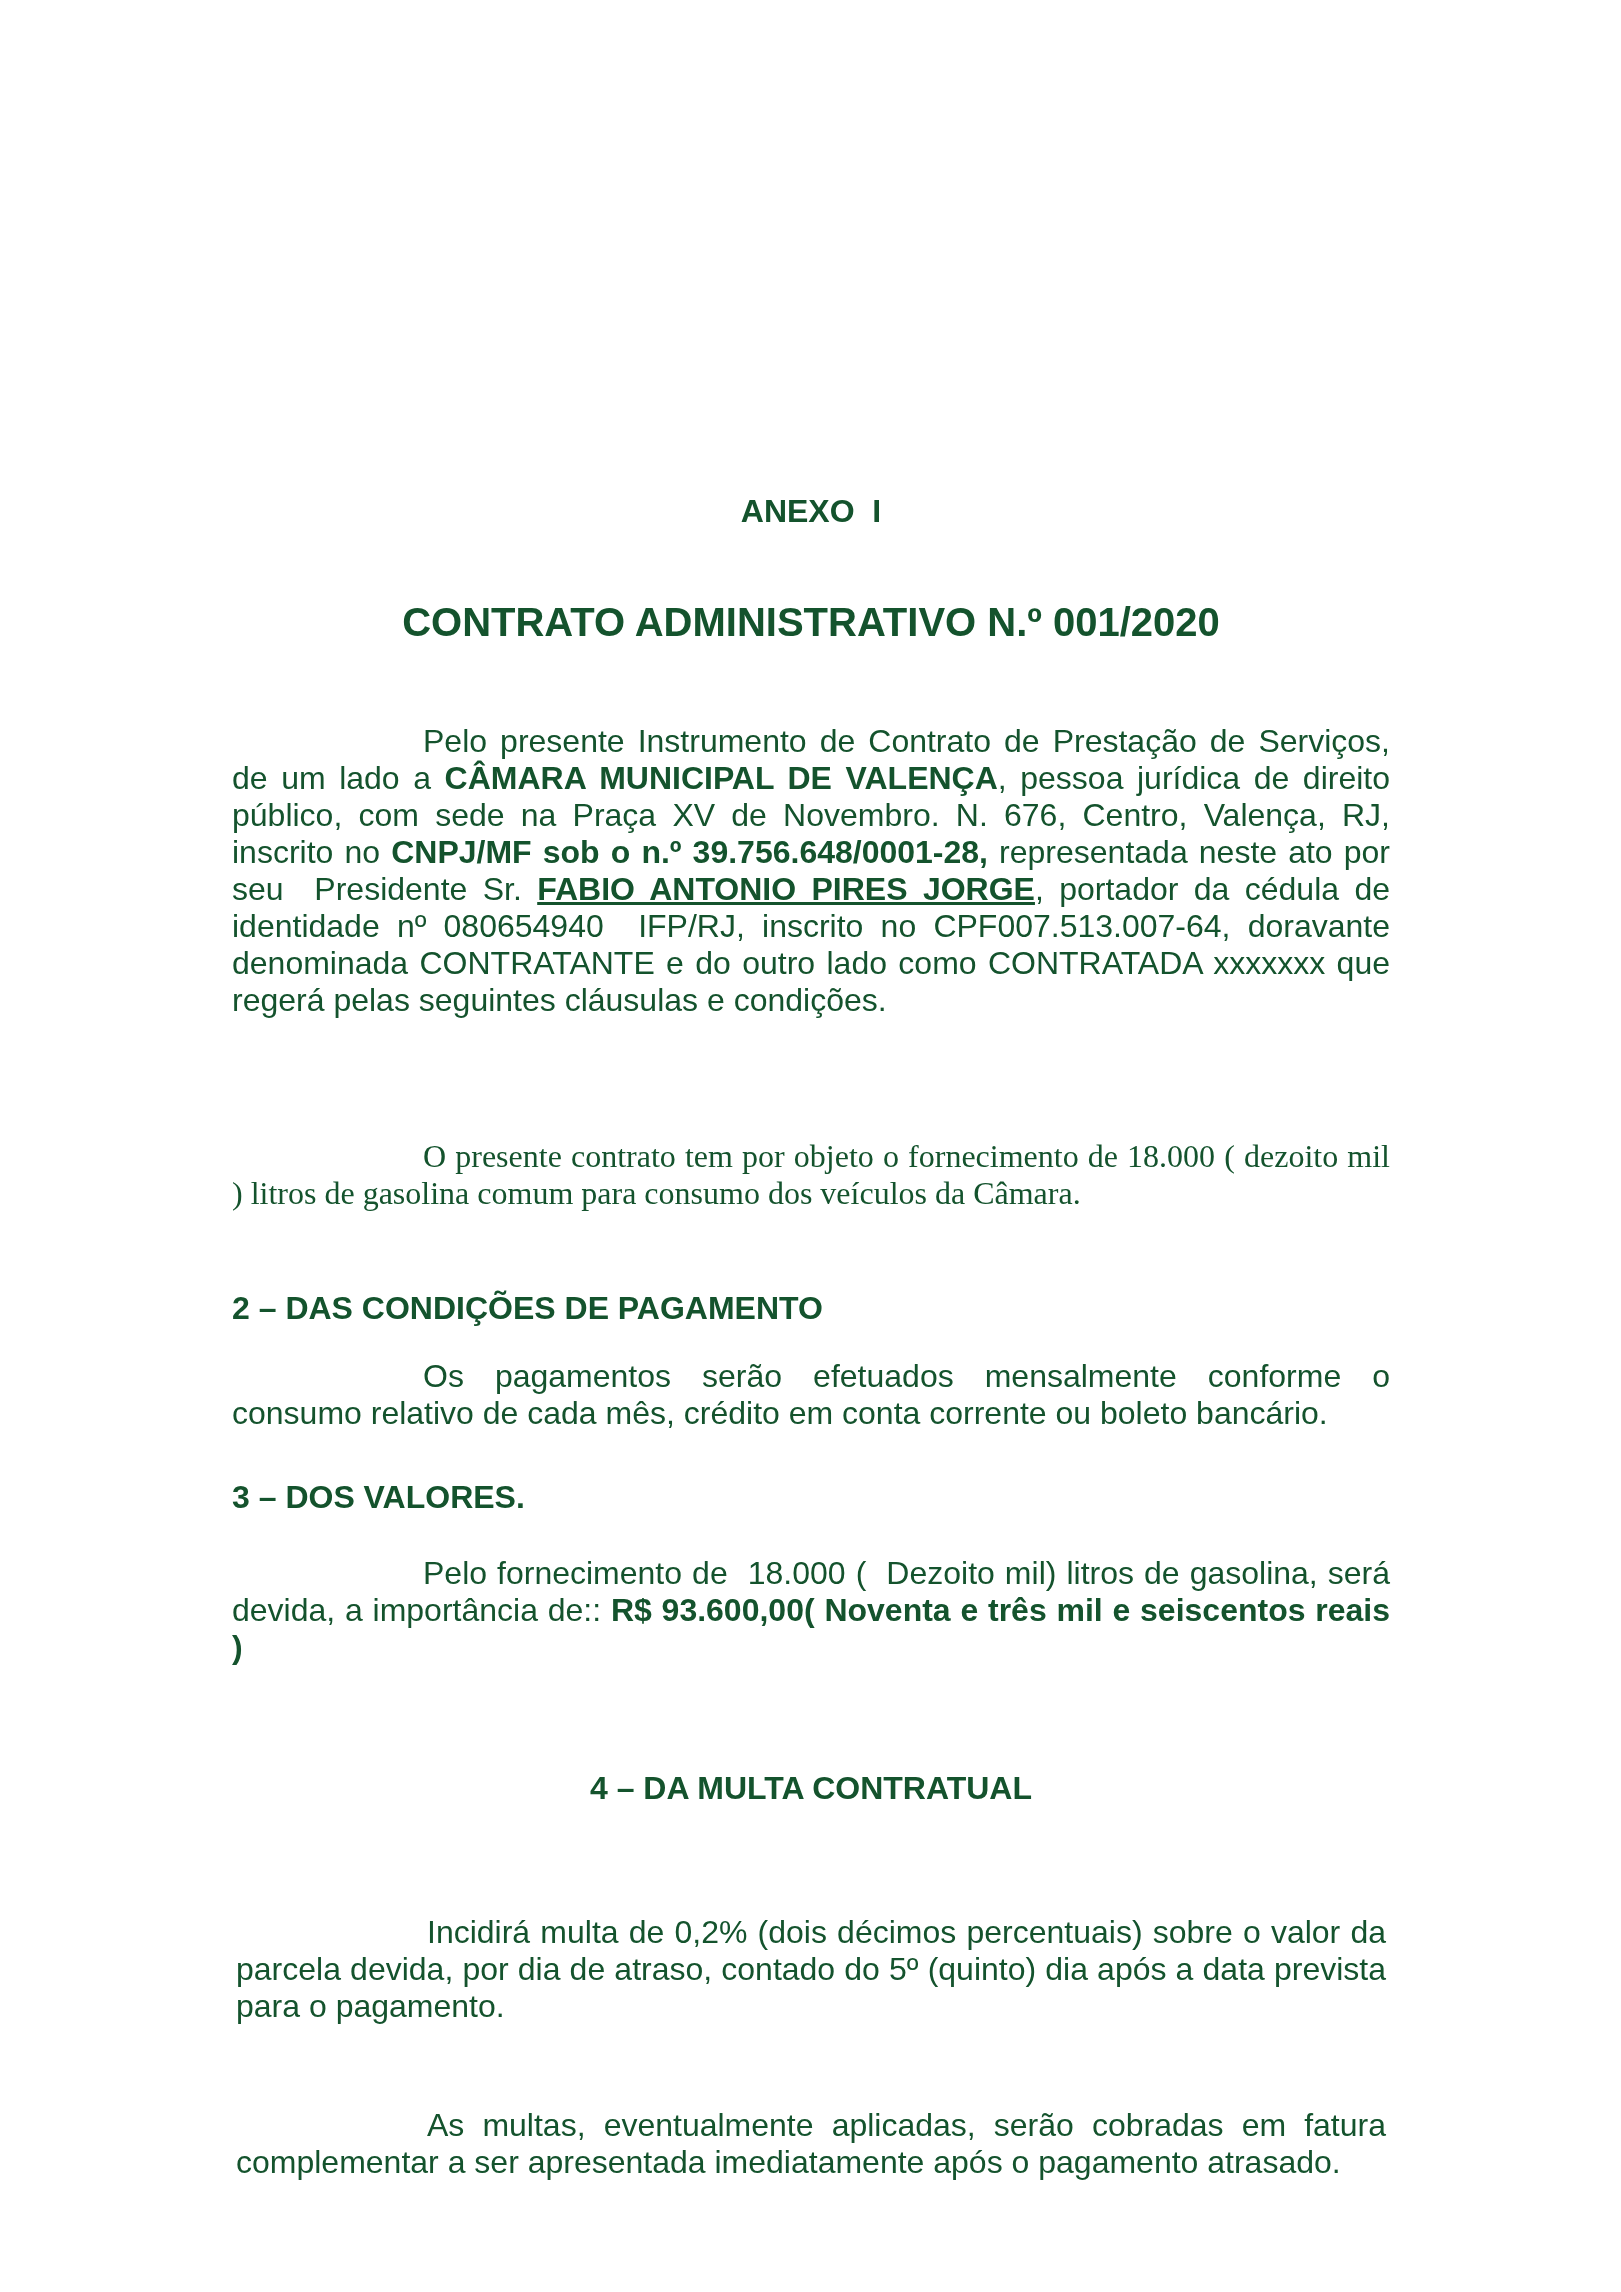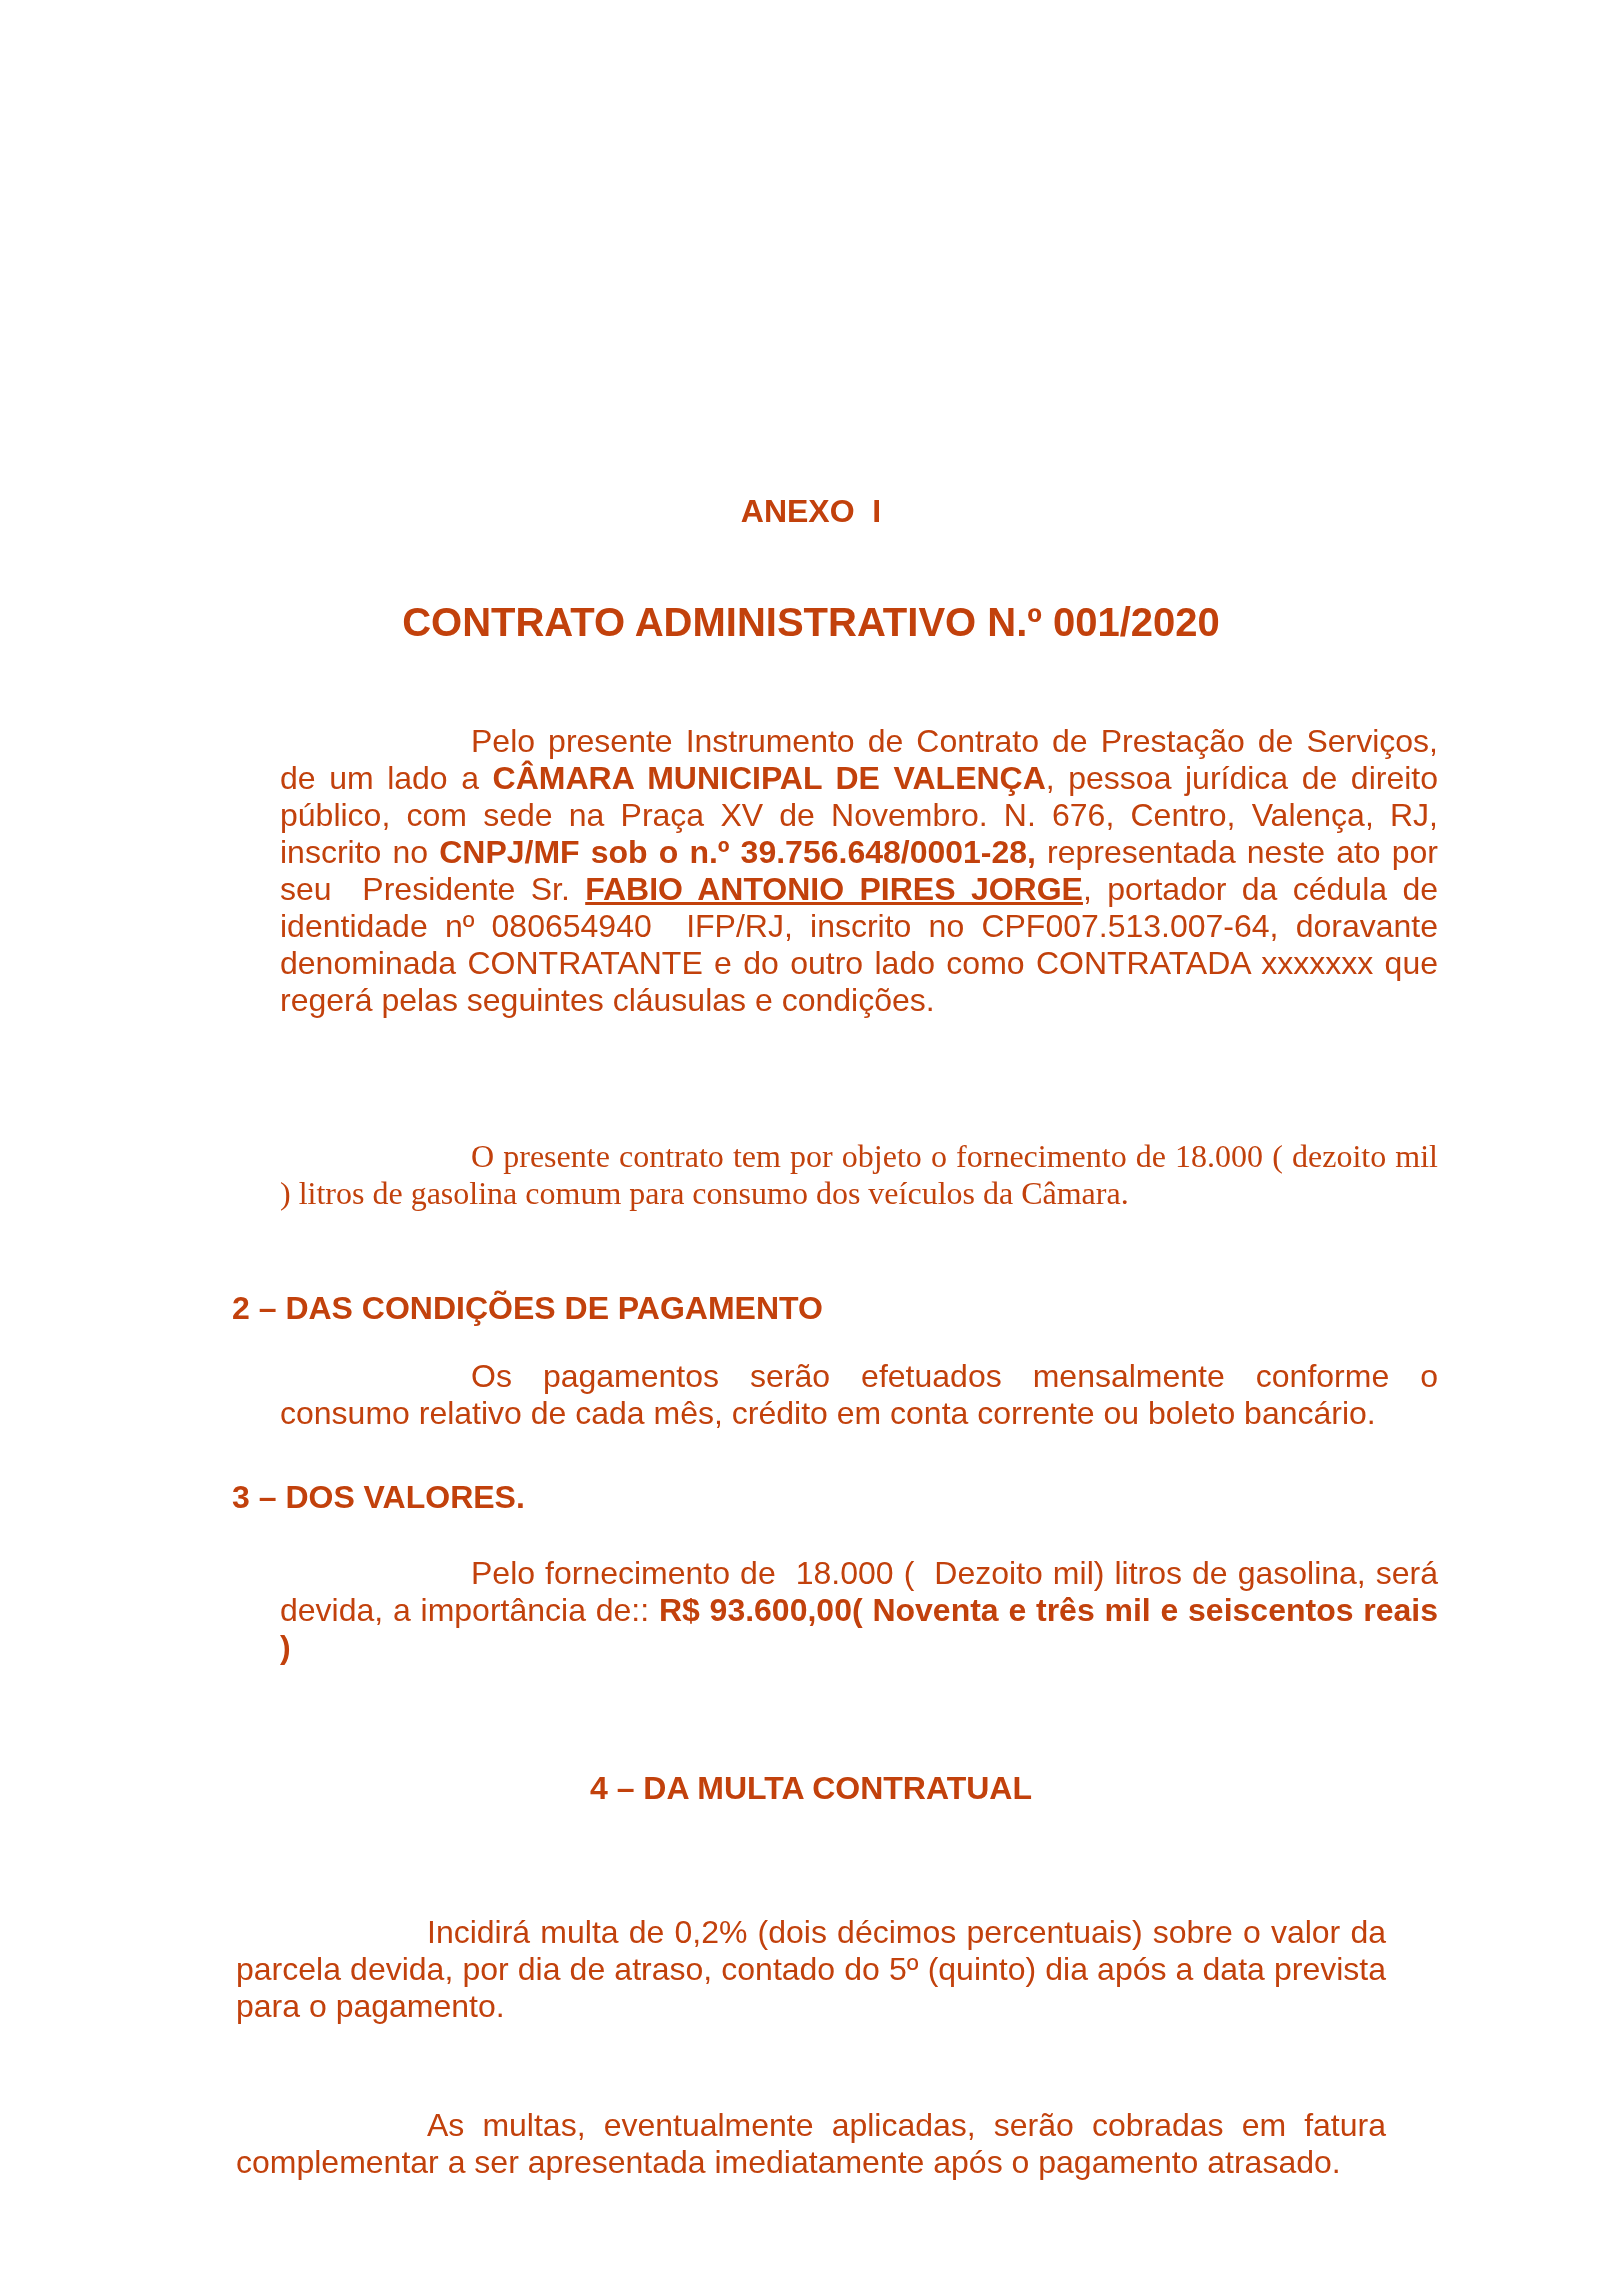--- a/index.html
+++ b/index.html
@@ -1,34 +1,34 @@
 <!DOCTYPE html>
 <html><head>
 <meta charset="utf-8">
 <style>
   html,body{margin:0;padding:0;background:#ffffff;}
   .page{
     position:relative;
     width:1621px;
     height:2293px;
     background:#ffffff;
-    color:#c2410c;
+    color:#14532d;
     font-family:"Liberation Sans","DejaVu Sans",sans-serif;
     overflow:hidden;
   }
   .block{
     position:absolute;
     left:232px;
     width:1158px;
     font-size:32px;
     line-height:37px;
     white-space:pre-wrap;
   }
   .center{text-align:center;}
-  .justify{text-align:justify;margin-left:48px;}
+  .justify{text-align:justify;}
   .indent{text-indent:191px;}
   .bold{font-weight:bold;}
   .annex-title{top:493px;font-weight:bold;}
   .contract-title{top:588px;font-weight:bold;font-size:40px;line-height:45px;margin-top:12px;}
   .preamble{top:723px;}
   .h1{top:1064px;}
   .p1{top:1138px;font-family:Liberation Serif, serif;}
   .h2{top:1290px;}
   .p2{top:1358px;}
   .h3{top:1479px;}

